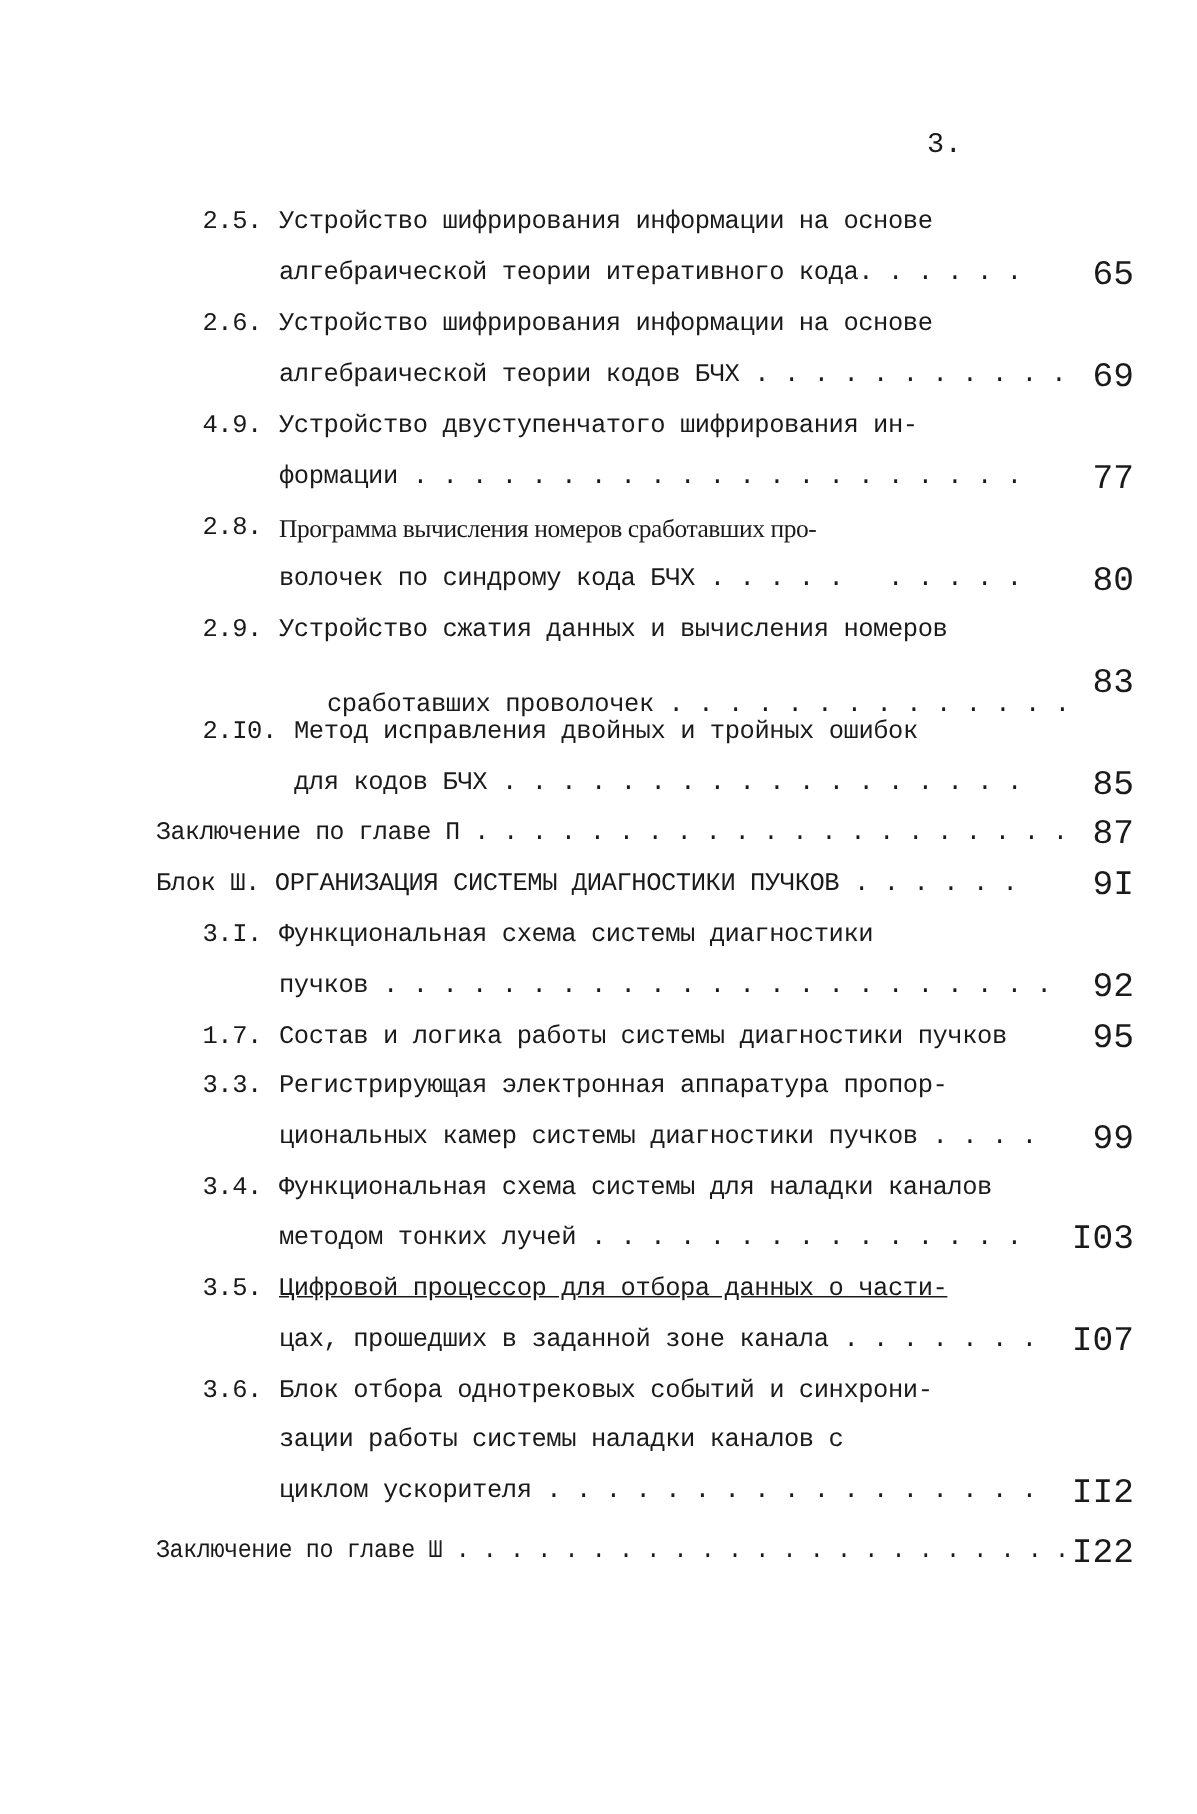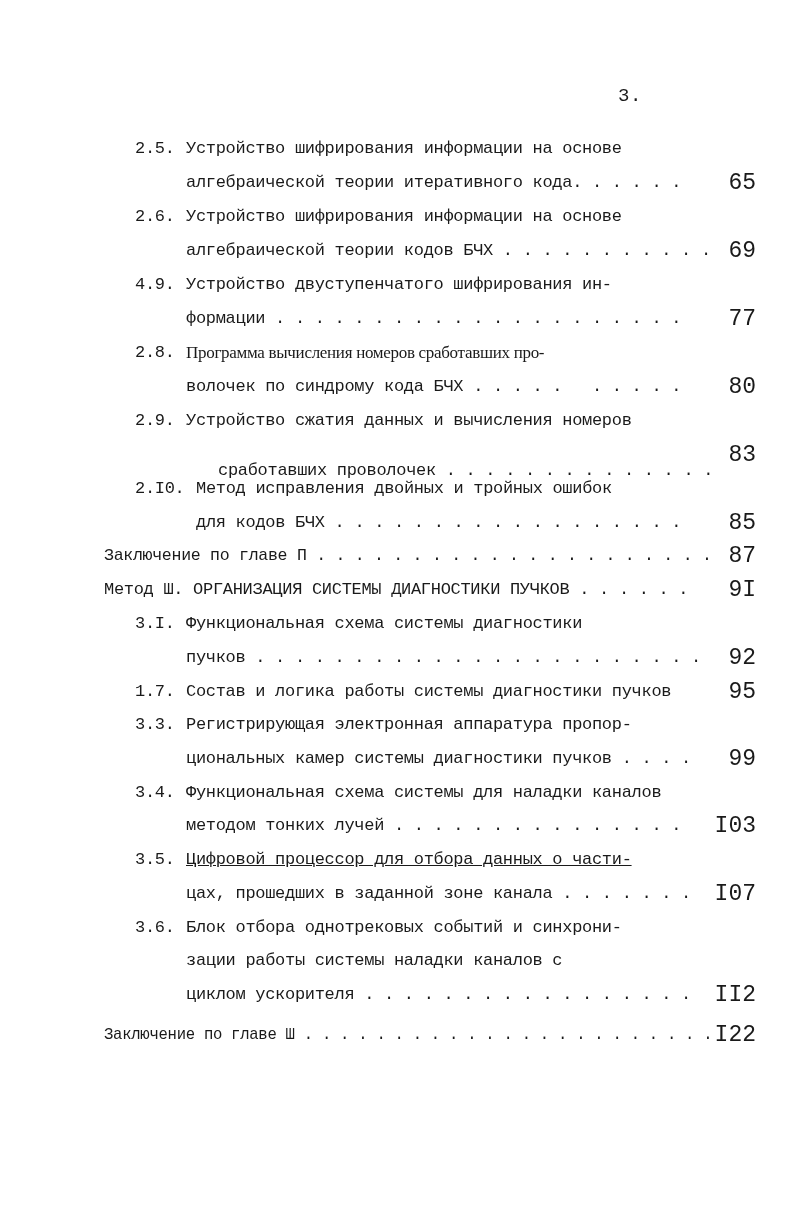--- a/index.html
+++ b/index.html
@@ -69,21 +69,21 @@
   <div class="line" style="left:196px; top:512px;">для кодов БЧХ . . . . . . . . . . . . . . . . . .</div>
   <div class="pg" style="top:512px;">85</div>
 </div>
 
 <div>
   <div class="line" style="left: 104px; top: 545px; transform-origin: left top; transform: scaleX(0.974);">Заключение по главе П . . . . . . . . . . . . . . . . . . . . .</div>
   <div class="pg" style="top:545px;">87</div>
 </div>
 
 <div>
-  <div class="line" style="left:104px; top:579px;">Метод Ш. ОРГАНИЗАЦИЯ СИСТЕМЫ ДИАГНОСТИКИ ПУЧКОВ . . . . . .</div>
+  <div class="line" style="left:104px; top:579px;">Блок Ш. ОРГАНИЗАЦИЯ СИСТЕМЫ ДИАГНОСТИКИ ПУЧКОВ . . . . . .</div>
   <div class="pg" style="top:579px;text-align:right;">9I</div>
 </div>
 
 <div>
   <div class="line" style="left:135px; top:613px;">3.I.</div>
   <div class="line" style="left:186px; top:613px;">Функциональная схема системы диагностики</div>
   <div class="line" style="left:186px; top:647px;">пучков . . . . . . . . . . . . . . . . . . . . . . .</div>
   <div class="pg" style="top:647px;">92</div>
 </div>
 

